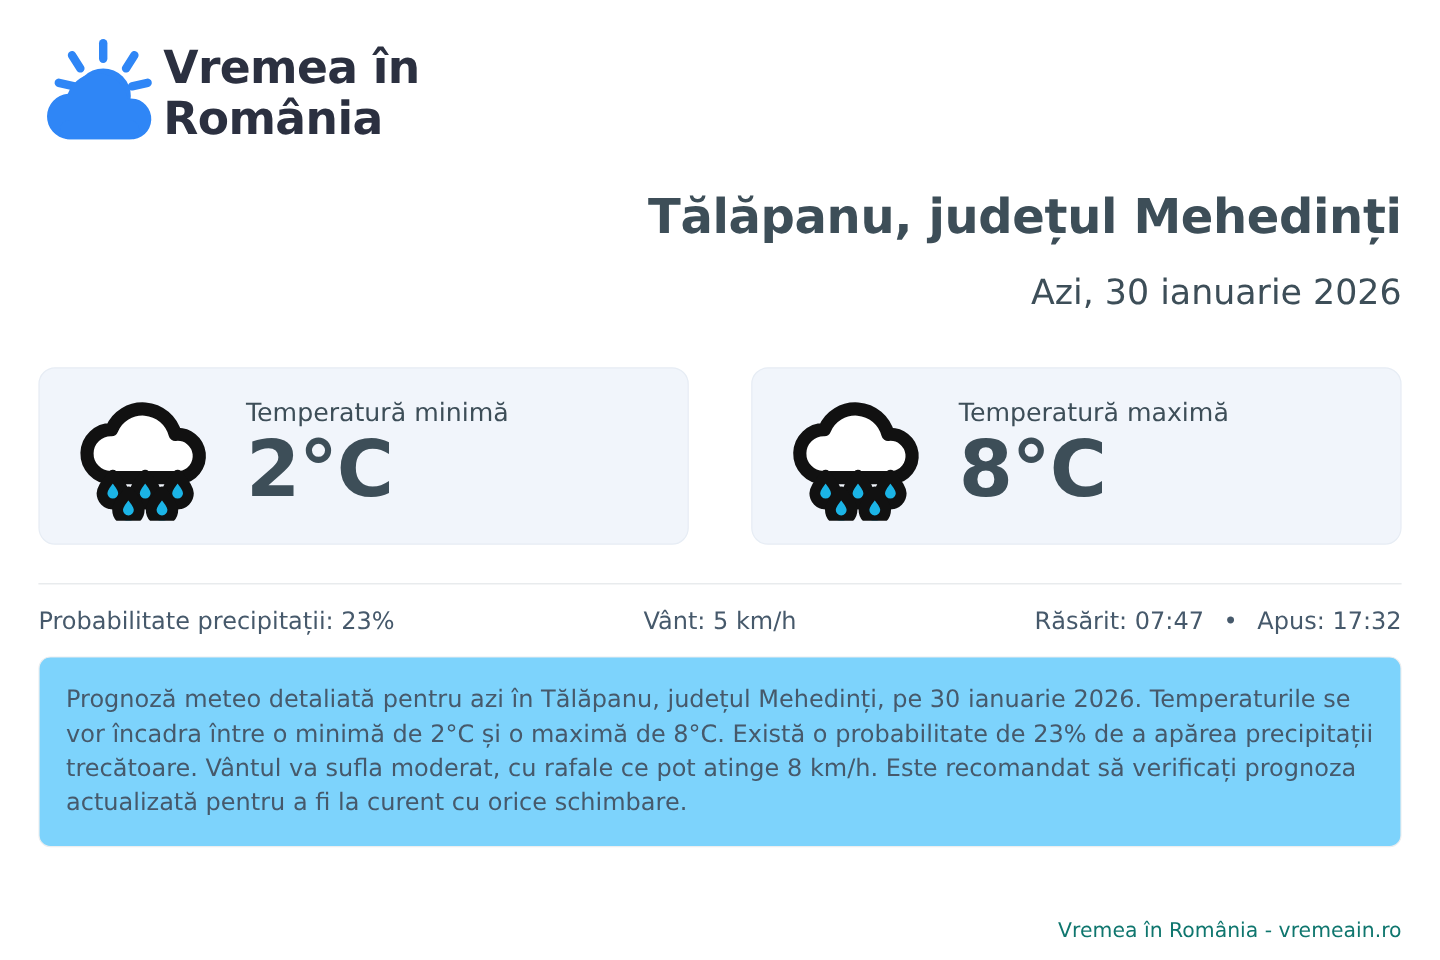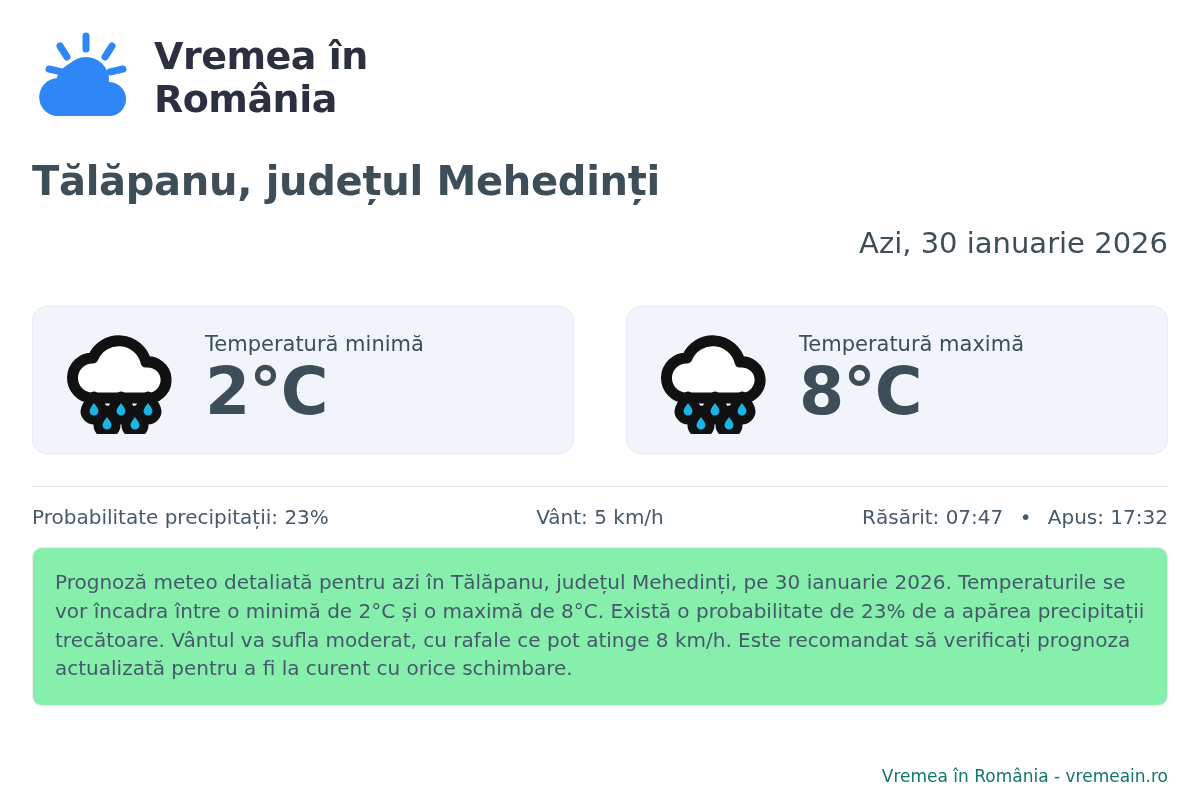--- a/index.html
+++ b/index.html
@@ -19,21 +19,20 @@
     width: 1200px;
     height: 800px;
     box-sizing: border-box;
     padding: 0 32px;
   }
 
   
   .brand {
     display: flex;
     align-items: center;
-    gap: 18px;
     padding-top: 46px;
     height: 110px;
     box-sizing: border-box;
   }
   .brand-mark {
     width: 104px;
     height: 96px;
     flex: 0 0 104px;
     position: relative;
   }
@@ -42,21 +41,21 @@
     line-height: 1.12;
     font-weight: bold;
     color: #2b3040;
     letter-spacing: -0.5px;
     white-space: pre-line;
   }
 
   
   .title {
     margin-top: 48px;
-    text-align: left;
+    text-align: right;
     font-size: 40px;
     font-weight: bold;
     color: #3d4e58;
     letter-spacing: -0.3px;
   }
   .subtitle {
     margin-top: 22px;
     text-align: right;
     font-size: 29px;
     font-weight: normal;
@@ -119,21 +118,21 @@
     color: #46596b;
   }
   .stat-left   { flex: 1 1 0; text-align: left; }
   .stat-center { flex: 1 1 0; text-align: center; }
   .stat-right  { flex: 1 1 0; text-align: right; white-space: nowrap; }
   .dot-sep { padding: 0 10px; color: #46596b; }
 
   
   .description {
     margin-top: 18px;
-    background: #86efac;
+    background: #7dd3fc;
     border: 1px solid #eceef0;
     border-radius: 10px;
     padding: 20px 22px 22px 22px;
     font-size: 20px;
     line-height: 1.44;
     color: #46596b;
   }
 
   
   .footer {

